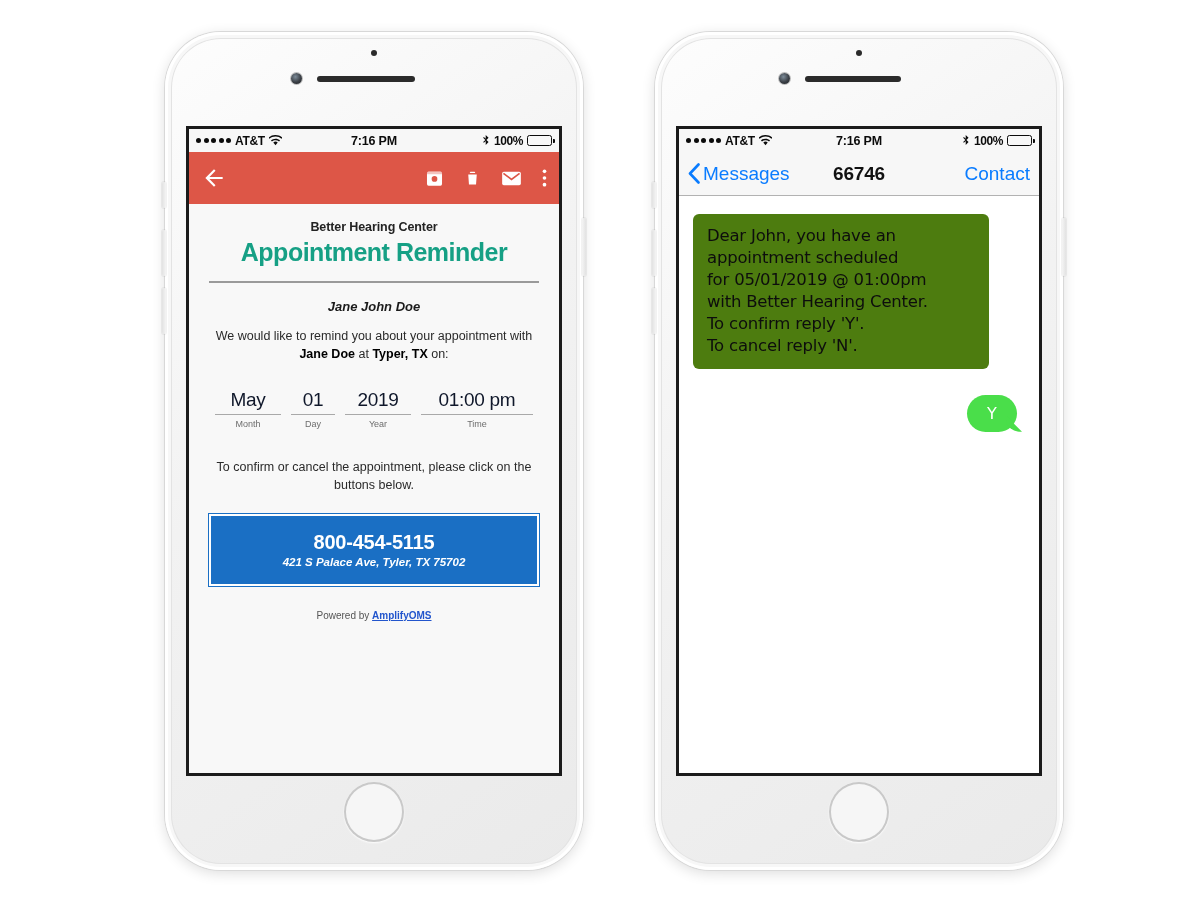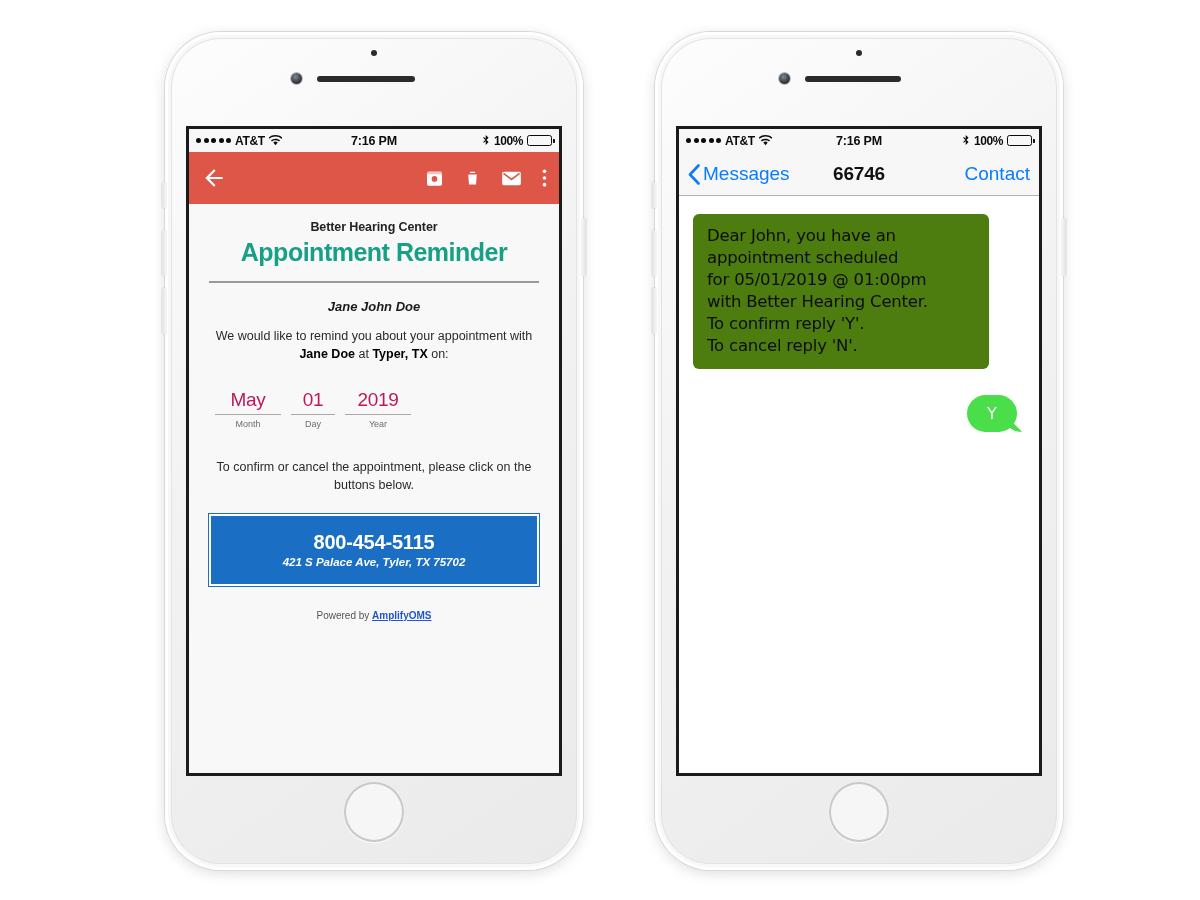--- a/index.html
+++ b/index.html
@@ -229,21 +229,21 @@
     margin: 26px 10px 0;
     align-items: flex-end;
   }
   .date-cell { text-align: center; }
   .date-cell.month { width: 66px; }
   .date-cell.day   { width: 44px; }
   .date-cell.year  { width: 66px; }
   .date-cell.time  { flex: 1; }
   .date-val {
     font-size: 19px;
-    color: #be185d;
+    color: #0f172a;
     padding-bottom: 3px;
     border-bottom: 1.5px solid #a9a9a9;
     letter-spacing: -0.3px;
   }
   .date-lbl {
     font-size: 9px;
     color: #6d6d6d;
     margin-top: 4px;
   }
 
@@ -341,21 +341,21 @@
     background: #f7f7f7;
     border-bottom: 1px solid #b2b2b2;
     display: flex;
     align-items: center;
     padding: 0 9px;
     box-sizing: border-box;
     position: relative;
   }
   .msg-back {
     display: flex;
-    align-items: flex-end;
+    align-items: flex-start;
     gap: 3px;
     color: #0a7cff;
     font-size: 19px;
     cursor: pointer;
   }
   .chev { display:block; }
   .msg-title {
     position: absolute;
     left: 50%;
     transform: translateX(-50%);
@@ -509,20 +509,24 @@
               <div class="date-lbl">Month</div>
             </div>
             <div class="date-cell day">
               <div class="date-val">01</div>
               <div class="date-lbl">Day</div>
             </div>
             <div class="date-cell year">
               <div class="date-val">2019</div>
               <div class="date-lbl">Year</div>
             </div>
+            <div class="date-cell time">
+              <div class="date-val">01:00 pm</div>
+              <div class="date-lbl">Time</div>
+            </div>
           </div>
 
           <div class="cta-text">To confirm or cancel the appointment, please click on the buttons below.</div>
 
 
           <div class="phone-banner">
             <div class="banner-phone">800-454-5115</div>
             <div class="banner-addr">421 S Palace Ave, Tyler, TX 75702</div>
           </div>
 

